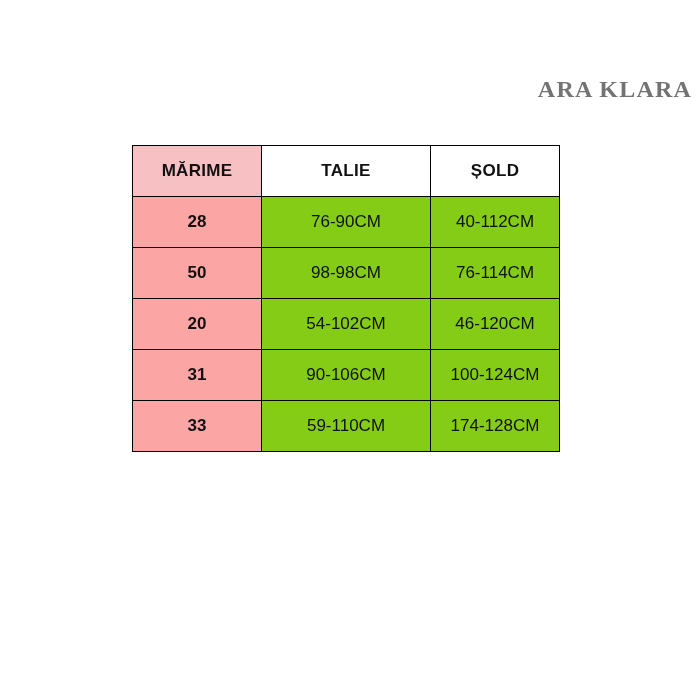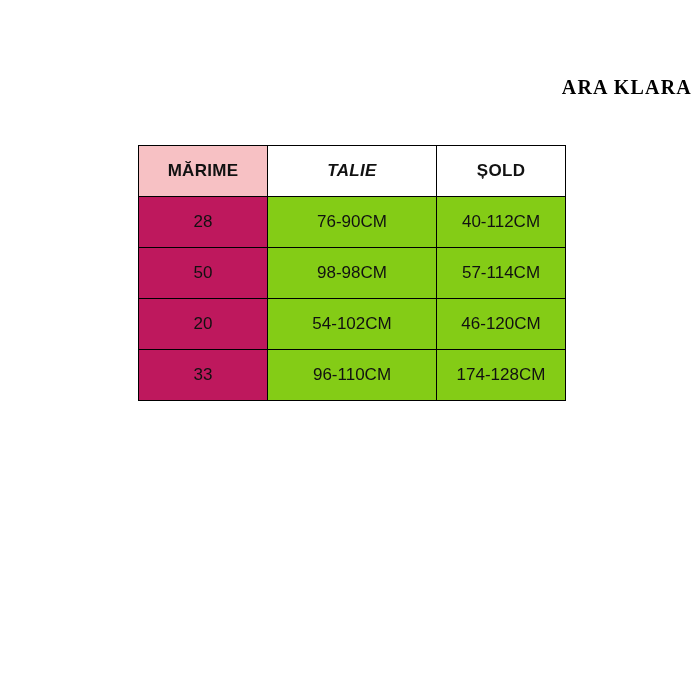--- a/index.html
+++ b/index.html
@@ -19,30 +19,30 @@
   .page {
     position: absolute;
     inset: 0;
   }
 
   .brand-title {
     position: absolute;
     top: 76px;
     right: 8px;
     font-family: "Liberation Serif", serif;
-    font-size: 20px;
+    font-size: 24px;
     font-weight: 700;
     letter-spacing: 1.2px;
-    color: #000000;
+    color: #737373;
     white-space: nowrap;
   }
 
   .size-table-wrap {
     position: absolute;
-    left: 138px;
+    left: 132px;
     top: 145px;
     width: 424px;
   }
 
   table.size-table {
     border-collapse: collapse;
     width: 100%;
     table-layout: fixed;
   }
 
@@ -54,39 +54,39 @@
     font-size: 17px;
     color: #111111;
     padding: 0;
   }
 
   table.size-table tr {
     height: 51px;
   }
 
   .col-size { width: 128px; }
-  .col-waist { width: 168px; font-style: italic; }
+  .col-waist { width: 168px; }
   .col-hip { width: 128px; }
 
   th.head-size {
     background: #f7c1c4;
     font-weight: 700;
     font-size: 16.5px;
     letter-spacing: 0.3px;
   }
   th.head-plain {
     background: #ffffff;
     font-weight: 700;
     font-size: 17px;
     letter-spacing: 0.3px;
   }
 
   td.cell-size {
-    background: #be185d;
-    font-weight: 400;
+    background: #fca5a5;
+    font-weight: 700;
     font-size: 17px;
   }
   td.cell-value {
     background: #84cc16;
     font-weight: 400;
     font-size: 16.5px;
   }
 </style>
 </head>
 <body>
@@ -106,29 +106,34 @@
       </thead>
       <tbody>
         <tr>
           <td class="cell-size">28</td>
           <td class="cell-value">76-90CM</td>
           <td class="cell-value">40-112CM</td>
         </tr>
         <tr>
           <td class="cell-size">50</td>
           <td class="cell-value">98-98CM</td>
-          <td class="cell-value">57-114CM</td>
+          <td class="cell-value">76-114CM</td>
         </tr>
         <tr>
           <td class="cell-size">20</td>
           <td class="cell-value">54-102CM</td>
           <td class="cell-value">46-120CM</td>
         </tr>
         <tr>
+          <td class="cell-size">31</td>
+          <td class="cell-value">90-106CM</td>
+          <td class="cell-value">100-124CM</td>
+        </tr>
+        <tr>
           <td class="cell-size">33</td>
-          <td class="cell-value">96-110CM</td>
+          <td class="cell-value">59-110CM</td>
           <td class="cell-value">174-128CM</td>
         </tr>
       </tbody>
     </table>
   </div>
 
 </div>
 
 </body></html>

